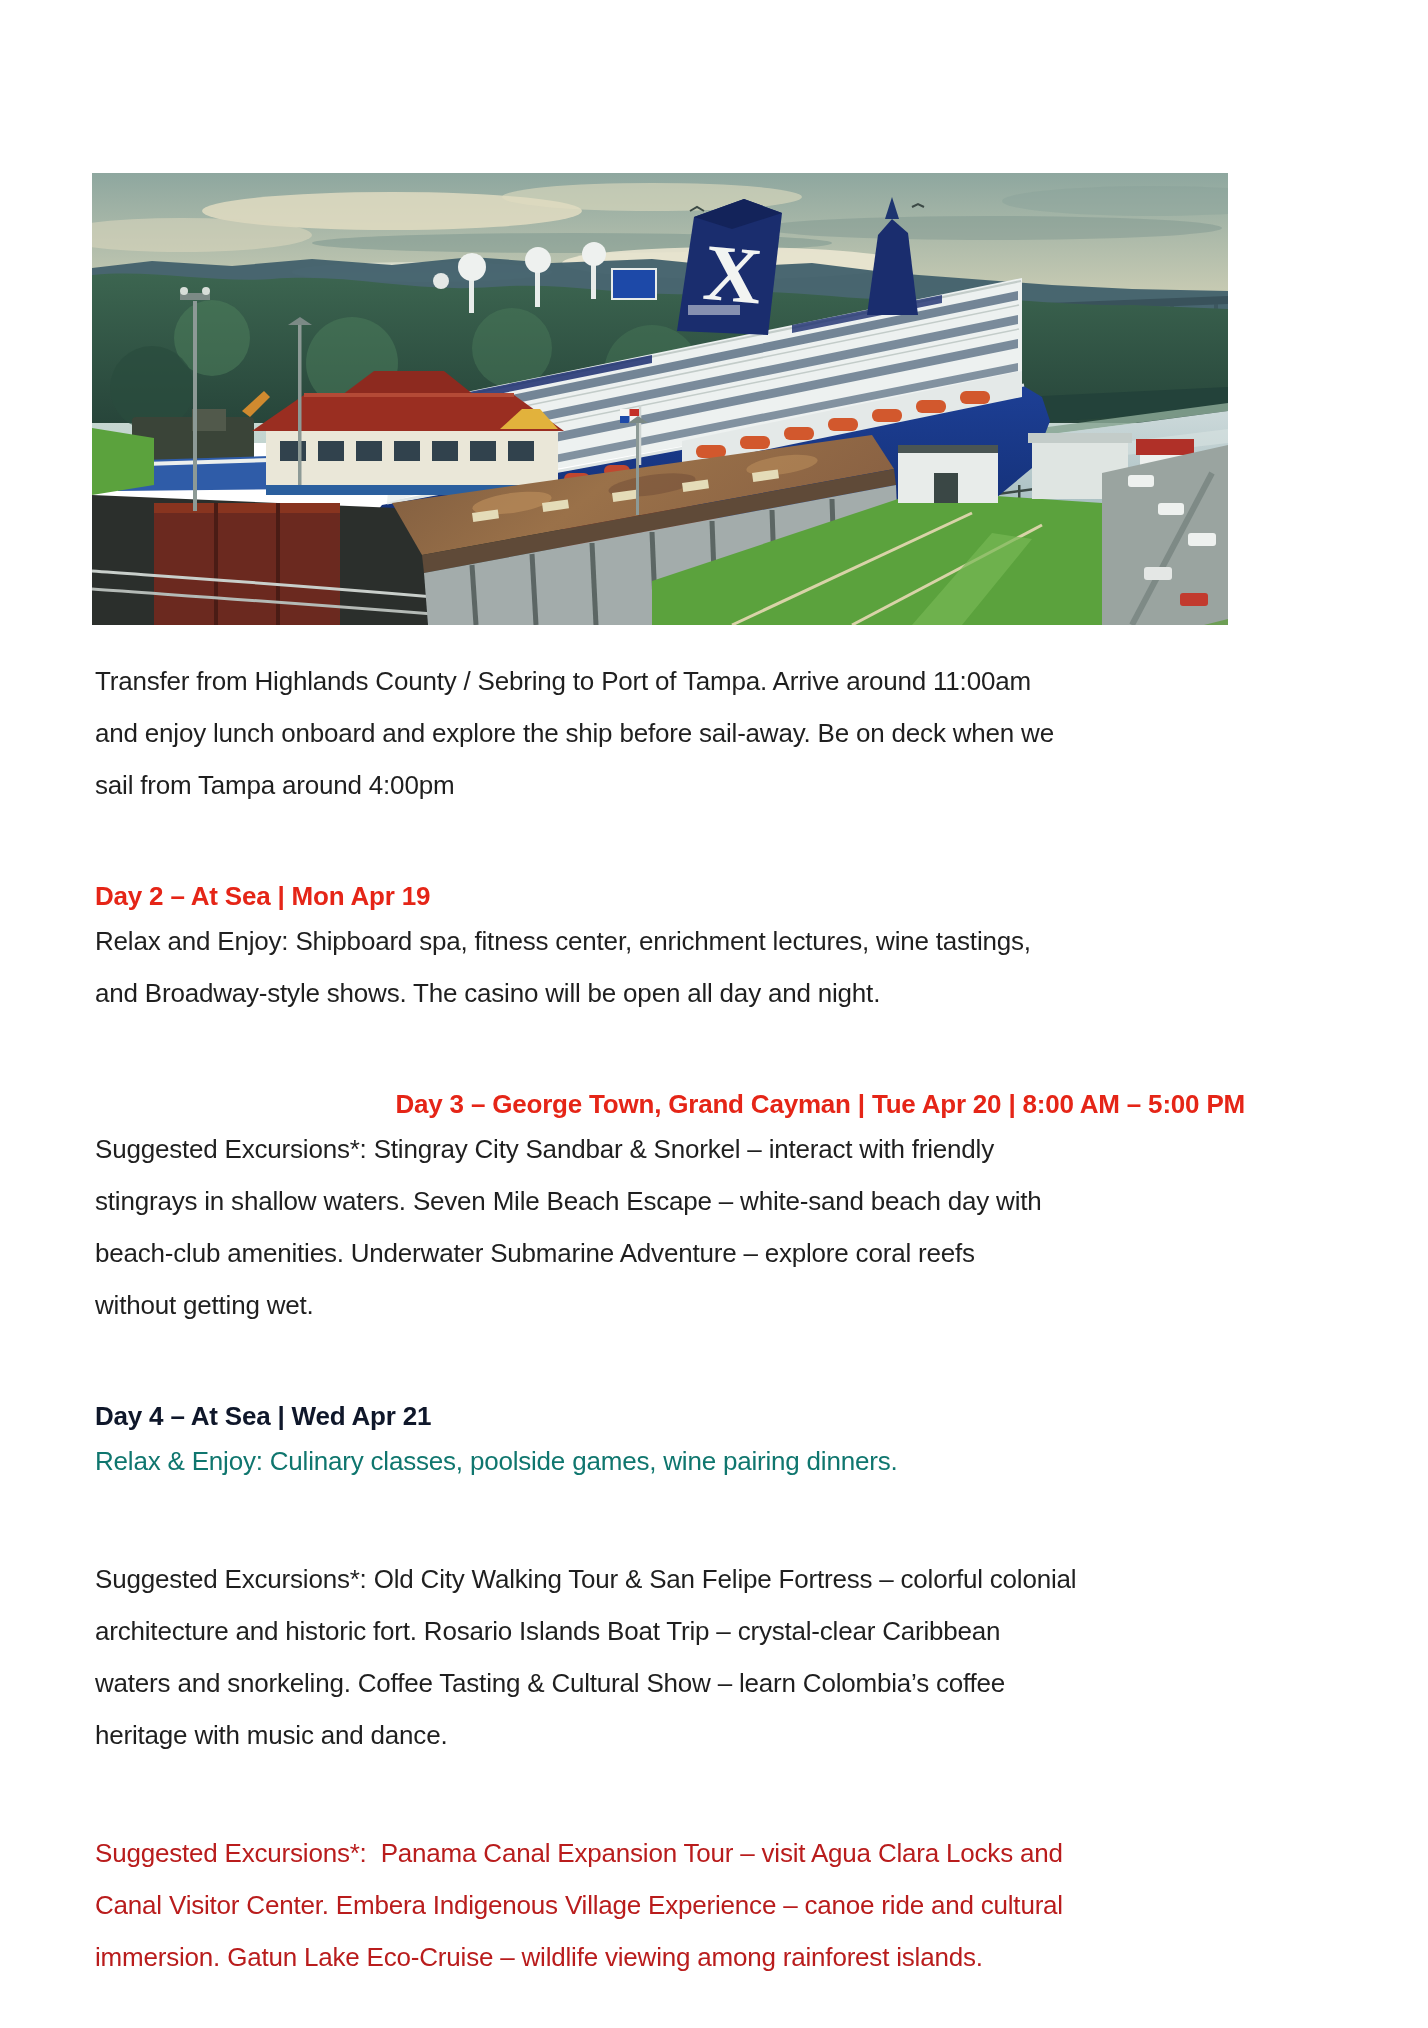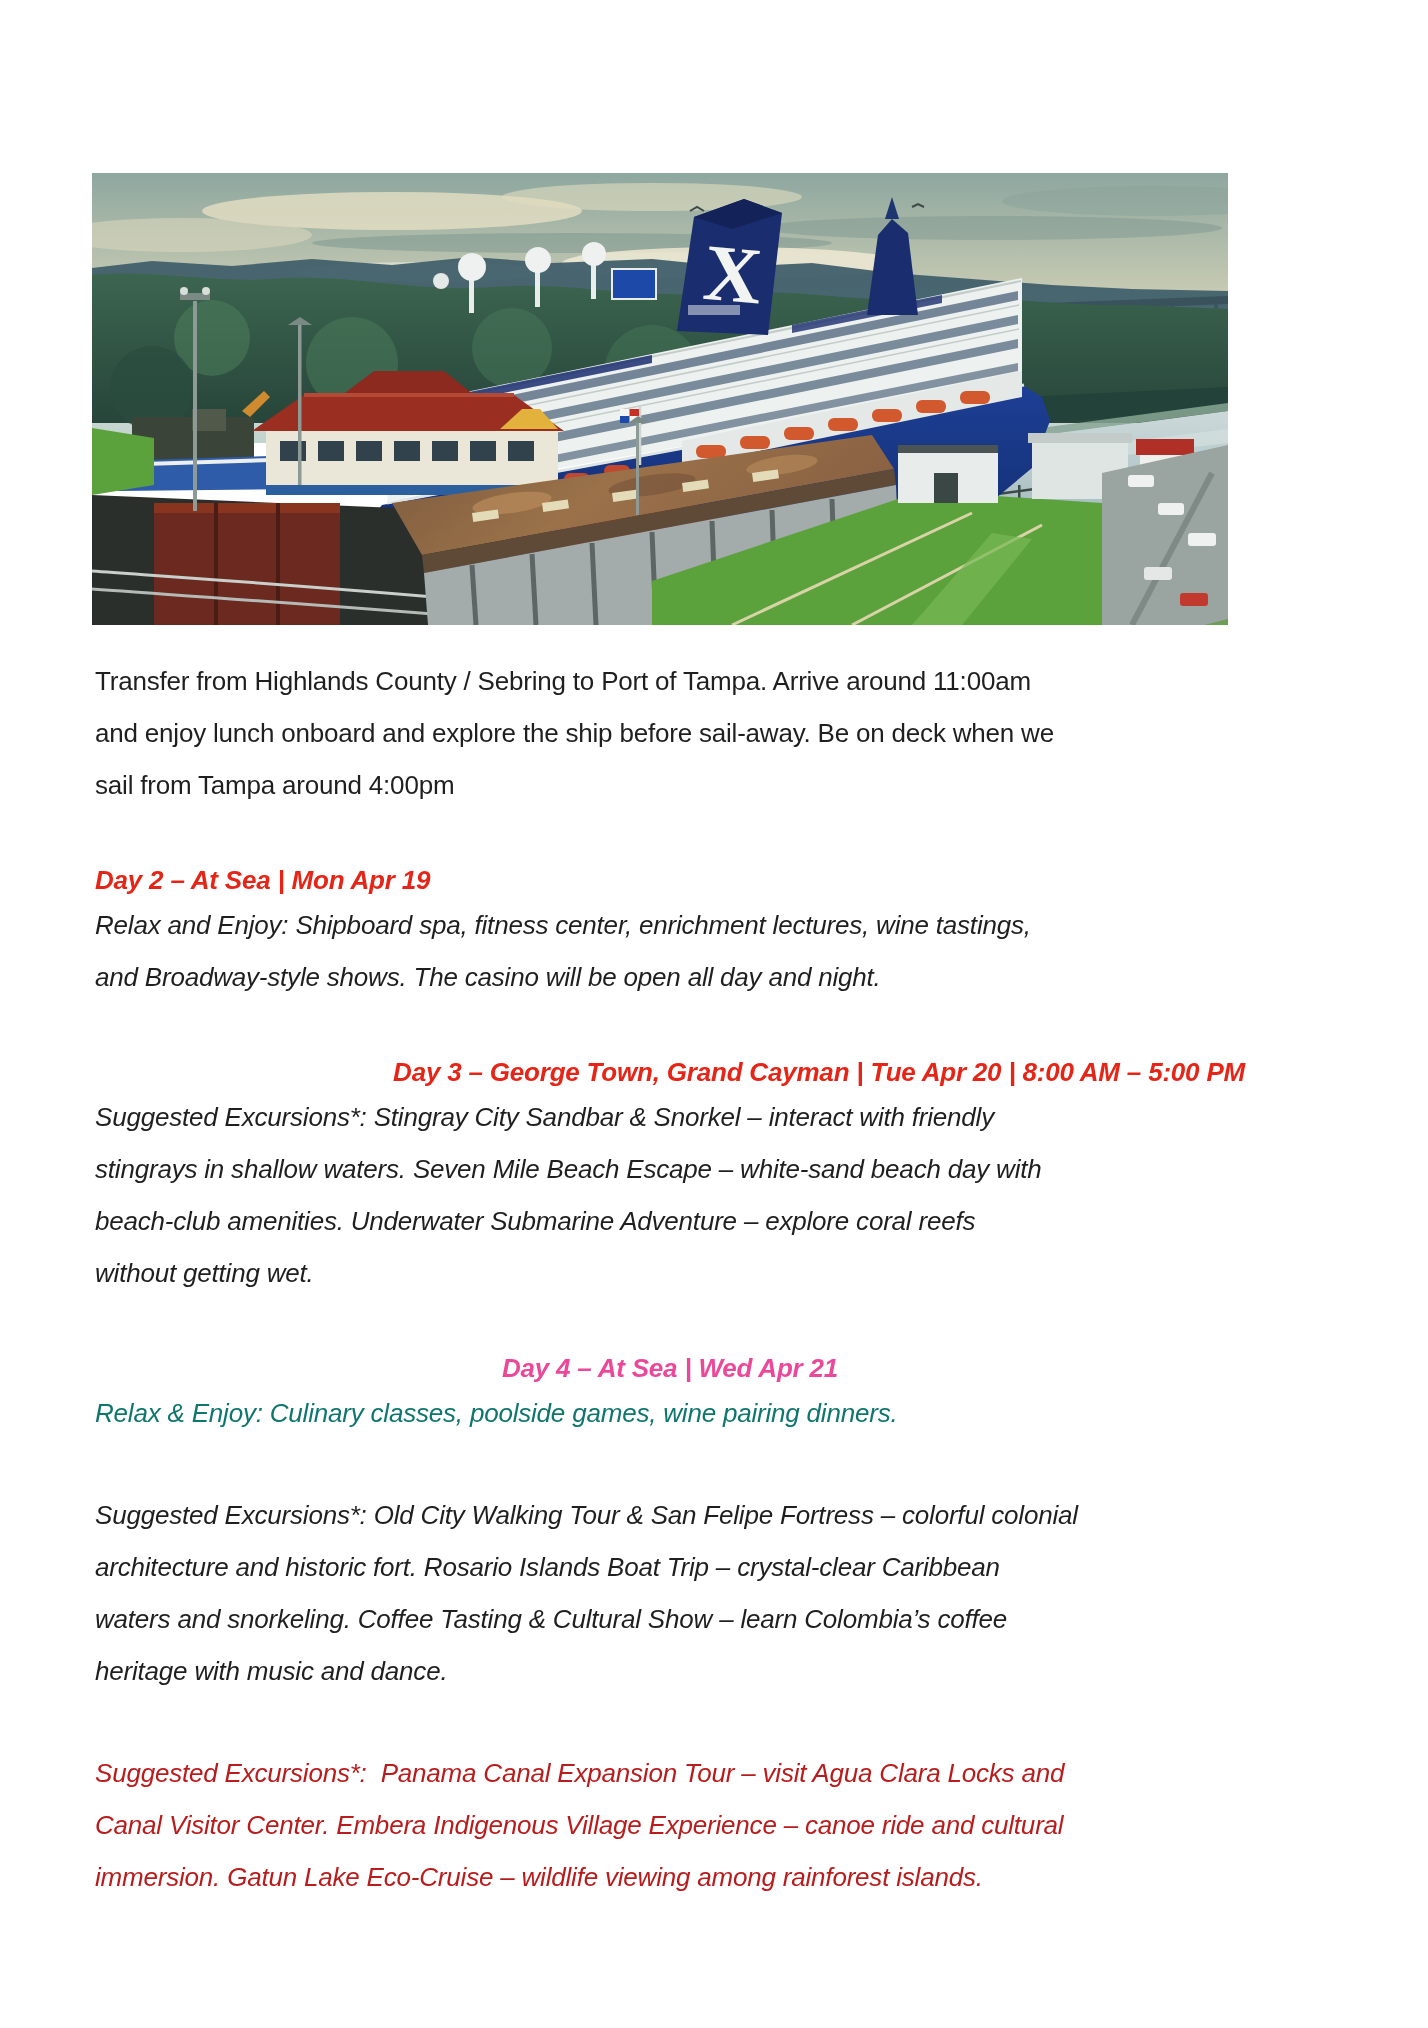--- a/index.html
+++ b/index.html
@@ -20,21 +20,21 @@
     margin:0;
     line-height:0;
   }
   .photo svg{display:block;width:100%;height:100%;}
   .itinerary{
     position:absolute;
     left:95px;
     top:655px;
     width:1150px;
   }
-  .day + .day{margin-top:50px;font-style:italic;}
+  .day + .day{margin-top:66px;}
   .day-heading{
     margin:0;
     font-size:26px;
     font-weight:bold;
     line-height:38px;
     letter-spacing:-0.2px;
     white-space:pre-wrap;
   }
   .day-body{
     margin:0;
@@ -304,21 +304,21 @@
 
     <article class="day">
       <h2 class="day-heading" style="color: rgb(229, 37, 23); text-align: right;">Day 3 – George Town, Grand Cayman | Tue Apr 20 | 8:00 AM – 5:00 PM</h2>
       <p class="day-body" style="color: rgb(31, 31, 31);">Suggested Excursions*: Stingray City Sandbar &amp; Snorkel – interact with friendly
 stingrays in shallow waters. Seven Mile Beach Escape – white-sand beach day with
 beach-club amenities. Underwater Submarine Adventure – explore coral reefs
 without getting wet.</p>
     </article>
 
     <article class="day">
-      <h2 class="day-heading" style="color: #ec4899; text-align: center;">Day 4 – At Sea | Wed Apr 21</h2>
+      <h2 class="day-heading" style="color: #0f172a;">Day 4 – At Sea | Wed Apr 21</h2>
       <p class="day-body" style="color: #0f766e;">Relax &amp; Enjoy: Culinary classes, poolside games, wine pairing dinners.</p>
     </article>
 
     <article class="day">
       <p class="day-body" style="color: rgb(31, 31, 31);">Suggested Excursions*: Old City Walking Tour &amp; San Felipe Fortress – colorful colonial
 architecture and historic fort. Rosario Islands Boat Trip – crystal-clear Caribbean
 waters and snorkeling. Coffee Tasting &amp; Cultural Show – learn Colombia’s coffee
 heritage with music and dance.</p>
     </article>
 

